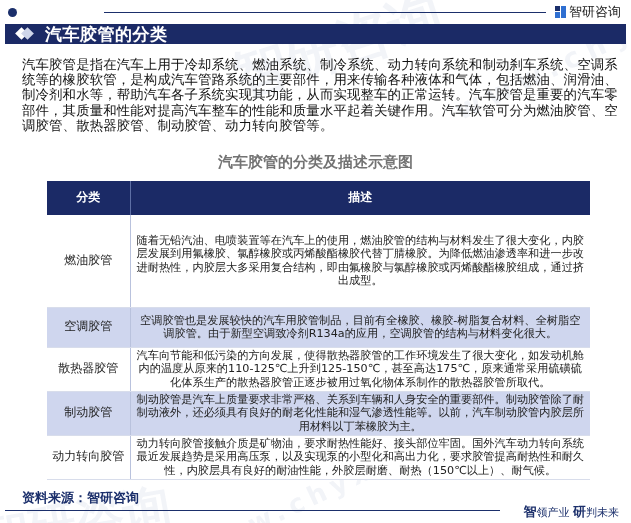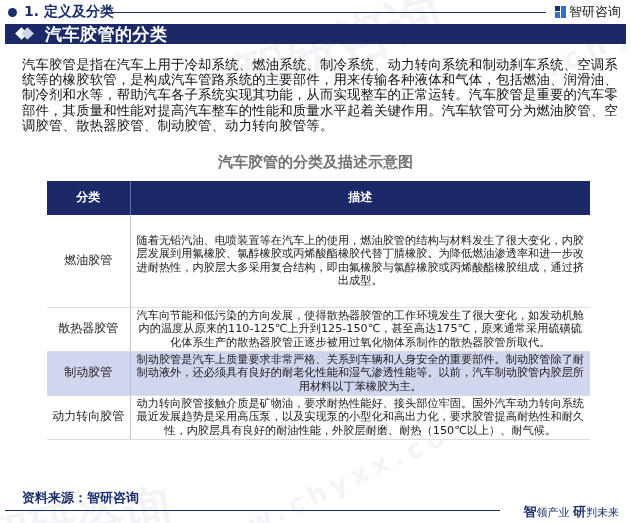--- a/index.html
+++ b/index.html
@@ -74,21 +74,20 @@
 </head>
 <body>
 
 <div class="watermark wm1">智研咨询</div>
 <div class="watermark wm2">www.chyxx.com</div>
 <div class="watermark wm3">www.chyxx.com</div>
 <div class="watermark wm4">智研咨询</div>
 
 <div class="topbar">
   <span class="dot"></span>
-  <span class="section-label">1. 定义及分类</span>
   <span class="rule"></span>
   <div class="brand">
     <span class="brand-icon">
       <i style="left:0;top:0;width:5px;height:5px;background:#1b2f6b;"></i>
       <i style="left:6px;top:0;width:5px;height:12px;background:#2f6fd1;"></i>
       <i style="left:0;top:6px;width:5px;height:6px;background:#2f6fd1;"></i>
     </span>
     <span>智研咨询</span>
   </div>
 </div>
@@ -110,20 +109,24 @@
     <tr>
       <th>分类</th>
       <th>描述</th>
     </tr>
   </thead>
   <tbody>
     <tr class="odd r1">
       <td class="cat">燃油胶管</td>
       <td class="desc">随着无铅汽油、电喷装置等在汽车上的使用，燃油胶管的结构与材料发生了很大变化，内胶层发展到用氟橡胶、氯醇橡胶或丙烯酸酯橡胶代替丁腈橡胶。为降低燃油渗透率和进一步改进耐热性，内胶层大多采用复合结构，即由氟橡胶与氯醇橡胶或丙烯酸酯橡胶组成，通过挤出成型。</td>
     </tr>
+    <tr class="even r2">
+      <td class="cat">空调胶管</td>
+      <td class="desc">空调胶管也是发展较快的汽车用胶管制品，目前有全橡胶、橡胶-树脂复合材料、全树脂空调胶管。由于新型空调致冷剂R134a的应用，空调胶管的结构与材料变化很大。</td>
+    </tr>
     <tr class="odd r3">
       <td class="cat">散热器胶管</td>
       <td class="desc">汽车向节能和低污染的方向发展，使得散热器胶管的工作环境发生了很大变化，如发动机舱内的温度从原来的110-125℃上升到125-150℃，甚至高达175℃，原来通常采用硫磺硫化体系生产的散热器胶管正逐步被用过氧化物体系制作的散热器胶管所取代。</td>
     </tr>
     <tr class="even r4">
       <td class="cat">制动胶管</td>
       <td class="desc">制动胶管是汽车上质量要求非常严格、关系到车辆和人身安全的重要部件。制动胶管除了耐制动液外，还必须具有良好的耐老化性能和湿气渗透性能等。以前，汽车制动胶管内胶层所用材料以丁苯橡胶为主。</td>
     </tr>
     <tr class="odd r5">
       <td class="cat">动力转向胶管</td>

